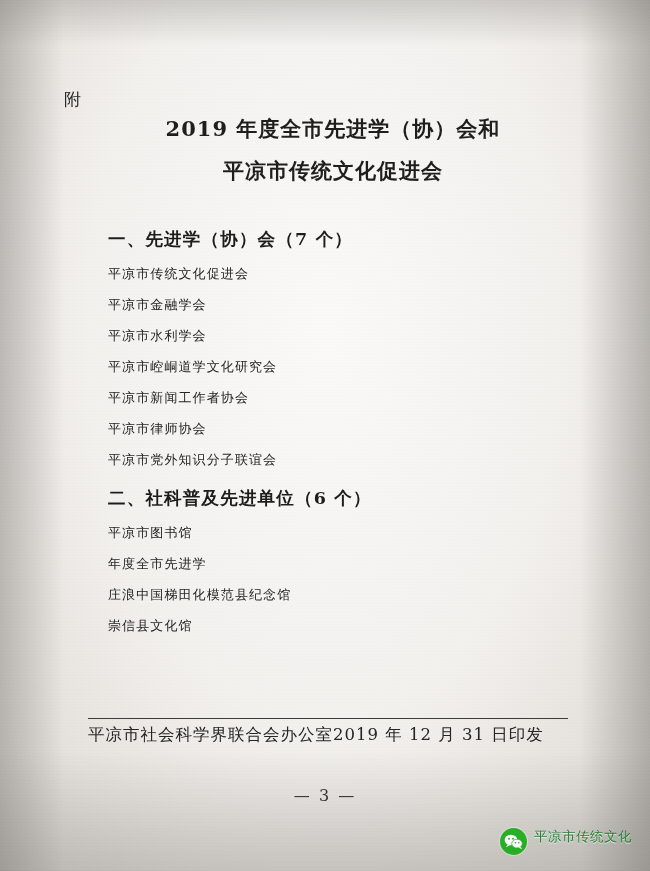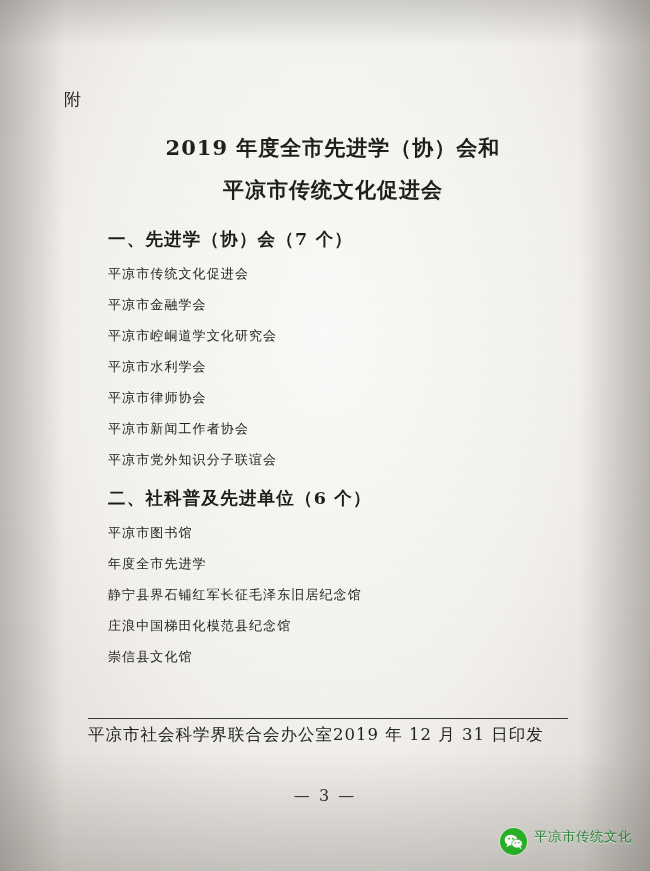--- a/index.html
+++ b/index.html
@@ -78,21 +78,20 @@
     position: absolute;
     left: 0; right: 0;
     top: 108px;
     text-align: center;
     font-weight: bold;
     font-size: 21px;
     line-height: 42px;
     letter-spacing: 1px;
     color: #1d1d1c;
     padding-left: 16px;
-    margin-top: 19px;
   }
   .title .line2 { display: block; }
 
   .body-block {
     position: absolute;
     left: 108px;
     top: 222px;
     width: 430px;
   }
   .sec-head {
@@ -180,30 +179,29 @@
     <div class="title">
       <span class="line1">2019 年度全市先进学（协）会和</span>
       <span class="line2">平凉市传统文化促进会</span>
     </div>
 
     <div class="body-block">
 
       <div class="sec-head">一、先进学（协）会（7 个）</div>
       <div class="item">平凉市传统文化促进会</div>
       <div class="item">平凉市金融学会</div>
+      <div class="item">平凉市水利学会</div>
       <div class="item">平凉市崆峒道学文化研究会</div>
-      <div class="item">平凉市水利学会</div>
+      <div class="item">平凉市新闻工作者协会</div>
       <div class="item">平凉市律师协会</div>
-      <div class="item">平凉市新闻工作者协会</div>
       <div class="item">平凉市党外知识分子联谊会</div>
 
       <div class="sec-head second">二、社科普及先进单位（6 个）</div>
       <div class="item">平凉市图书馆</div>
       <div class="item">年度全市先进学</div>
-      <div class="item">静宁县界石铺红军长征毛泽东旧居纪念馆</div>
       <div class="item">庄浪中国梯田化模范县纪念馆</div>
       <div class="item">崇信县文化馆</div>
 
     </div>
 
     <div class="rule"></div>
 
     <div class="footer-line">
       <span>平凉市社会科学界联合会办公室</span>
       <span>2019 年 12 月 31 日印发</span>

